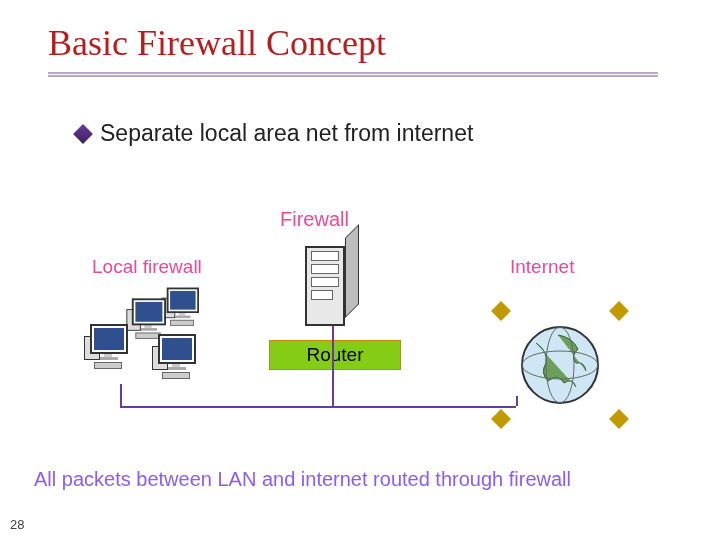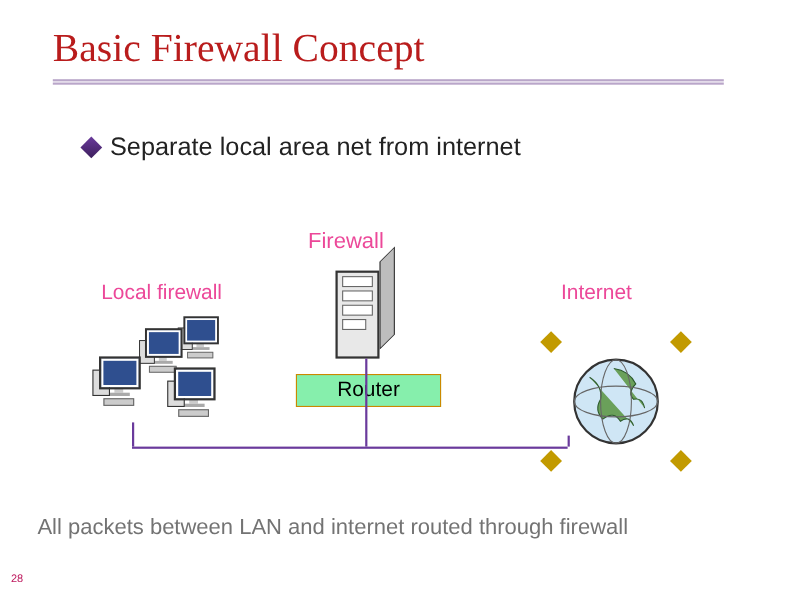--- a/index.html
+++ b/index.html
@@ -54,21 +54,21 @@
   .label-local    { left: 92px;  top: 256px; font-size: 19px; }
   .label-internet { left: 510px; top: 256px; font-size: 19px; }
 
   .router-box {
     position: absolute;
     left: 269px;
     top: 340px;
     width: 130px;
     height: 28px;
     border: 1px solid #cc8800;
-    background: #86efac;
+    background: #84cc16;
     display: flex;
     align-items: center;
     justify-content: center;
     font-size: 19px;
   }
 
   
   .server {
     position: absolute;
     left: 305px; top: 236px;
@@ -139,27 +139,27 @@
   .bus-v { position: absolute; width: 2px; background: #6a3a9c; }
   .v-lan  { left: 120px; top: 384px; height: 22px; }
   .v-srv  { left: 332px; top: 326px; height: 80px; }
   .v-net  { left: 516px; top: 396px; height: 10px; }
 
   
   .footer-text {
     position: absolute;
     left: 34px; top: 468px;
     font-size: 20px;
-    color: #737373;
+    color: #8b5cf6;
   }
   .slideno {
     position: absolute;
     left: 10px; bottom: 8px;
-    font-size: 10px;
-    color: #be185d;
+    font-size: 13px;
+    color: #404040;
   }
 </style>
 </head>
 <body>
 
 <div class="title">Basic Firewall Concept</div>
 <div class="underline-group">
   <div class="ul-top"></div>
   <div class="ul-bot"></div>
 </div>

